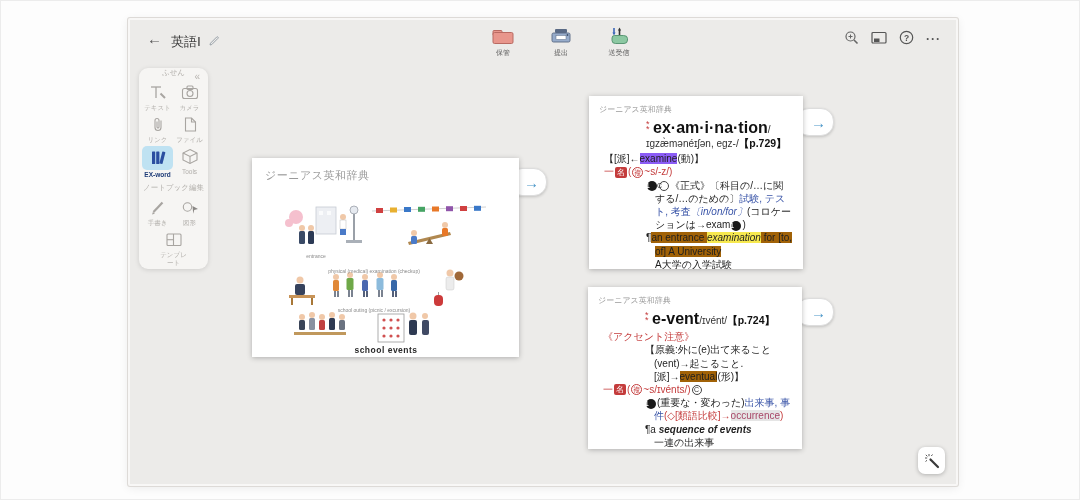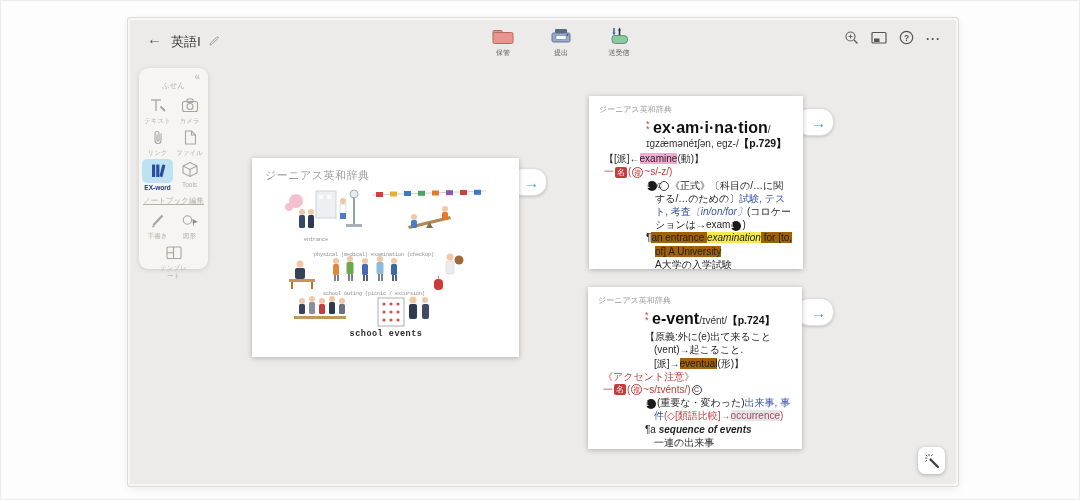--- a/index.html
+++ b/index.html
@@ -18,33 +18,33 @@
   .tb-btn .tb-icon{height:18px;display:flex;align-items:flex-end;}
   .tb-btn .tb-label{font-size:7px;color:#5a5a5a;margin-top:3px;white-space:nowrap;}
   
   .topright{position:absolute;right:15px;top:10px;display:flex;gap:12px;align-items:center;color:#555;}
   .more-glyph{font-size:12px;font-weight:bold;letter-spacing:1px;color:#555;line-height:15px;}
   
   .panel{position:absolute;left:9px;top:48px;width:69px;height:201px;background:#F6F5F3;border-radius:9px;
          box-shadow:0 1px 5px rgba(0,0,0,.13);}
   .panel-collapse{position:absolute;top:3px;right:8px;font-size:10px;color:#b8b5b1;}
   .panel-sec{text-align:center;font-size:7.5px;color:#B3B0AC;}
-  .sec1{padding-top:13px;}
-  .sec2{padding-top:3px;text-decoration:underline;}
+  .sec1{}
+  .sec2{padding-top:3px;}
   .tile-grid{display:flex;flex-wrap:wrap;justify-content:space-evenly;padding:4px 2px 0;}
   .tile{width:31px;display:flex;flex-direction:column;align-items:center;margin-bottom:2px;cursor:default;}
   .ticon{width:28px;height:21px;display:flex;align-items:center;justify-content:center;border-radius:5px;}
   .tile.sel .ticon{background:#BFE2F2;width:31px;height:24px;}
   .tlabel{font-size:6.5px;color:#B3B0AC;margin-top:1px;text-align:center;line-height:1.2;}
   .tile.sel .tlabel{color:#1E3C78;font-weight:bold;}
   
   .card{position:absolute;background:#fff;box-shadow:0 1px 5px rgba(50,50,50,.32);z-index:2;}
   .slide-card{left:122px;top:138px;width:267px;height:199px;}
   .slide-title{position:absolute;left:13px;top:10px;font-size:11px;color:#9a9a9a;letter-spacing:.5px;}
-  .illus{position:absolute;left:28px;top:28px;width:212px;height:162px;font-family:Liberation Mono, monospace;}
+  .illus{position:absolute;left:28px;top:44px;width:212px;height:162px;}
   .illus svg{position:absolute;left:0;top:0;}
   .cap{position:absolute;font-size:5px;color:#8a8a8a;text-align:center;line-height:1.1;}
   .cap-entrance{left:6px;top:52px;width:60px;}
   .cap-physical{left:24px;top:67px;width:140px;}
   .cap-outing{left:34px;top:106px;width:120px;}
   .cap-events{left:0;top:144px;width:212px;font-size:8.5px;font-weight:bold;color:#2a2a2a;letter-spacing:.5px;}
   
   .dict-card{width:214px;overflow:hidden;padding:8px 10px 0;box-sizing:border-box;}
   .exam-card{left:459px;top:76px;height:173px;}
   .event-card{left:458px;top:267px;height:162px;}
@@ -55,21 +55,21 @@
   .hang{padding-left:9px;text-indent:-9px;}
   .gloss{padding-left:9px;}
   .hw{font-weight:bold;font-size:16px;color:#111;}
   .pron{font-size:10px;color:#333;}
   .pg{font-weight:bold;font-size:10.5px;color:#111;}
   .mark{display:inline-block;width:5px;line-height:5px;font-size:9px;color:#C43C3C;word-break:break-all;
         vertical-align:1px;margin-right:2px;}
   .b{color:#3A55A8;text-align:center;} .r{color:#C43C3C;}
   .it{font-style:italic;} .bit{color:#3A55A8;font-style:italic;} .bdit{font-weight:bold;font-style:italic;}
   .hly{background:#a16207;} .hlyit{background:#F7E94F;font-style:italic;}
-  .hlc{background:#f9a8d4;} .hlp{background:#e5e5e5;color:#A84868;}
+  .hlc{background:#8b5cf6;} .hlp{background:#e5e5e5;color:#A84868;}
   .posbox{display:inline-block;background:#C43C3C;color:#fff;font-size:8px;line-height:11px;padding:0 2px;
           border-radius:2px;margin:0 1px;vertical-align:.5px;}
   .circ{display:inline-block;box-sizing:border-box;width:11px;height:11px;border:1px solid #C43C3C;color:#C43C3C;
         border-radius:50%;font-size:7px;line-height:9px;text-align:center;margin:0 1px;vertical-align:.5px;}
   .numc{display:inline-block;width:10px;height:10px;border-radius:50%;background:#1a1a1a;color:#fff;
         font-size:7.5px;font-weight:bold;line-height:10px;text-align:center;margin:0 1px;vertical-align:.5px;}
   .circC{display:inline-block;box-sizing:border-box;width:10px;height:10px;border:1px solid #444;color:#333;
         border-radius:50%;font-size:7px;line-height:8px;text-align:center;margin:0 1px;vertical-align:.5px;}
   
   .arrow-btn{position:absolute;width:38px;height:28px;background:#fff;border:1px solid #ddd;border-radius:13px;
@@ -369,22 +369,22 @@
       <div class="dline hang"><span>¶</span><span class="hly">an entrance </span><span class="hlyit">examination</span><span class="hly"> for [to, of] A University</span></div>
       <div class="dline gloss"><span>A大学の入学試験</span></div>
     </div>
     <div class="arrow-btn ab2">
       <span class="arrow-glyph">→</span>
     </div>
 
     <div class="card dict-card event-card">
       <div class="dict-src">ジーニアス英和辞典</div>
       <div class="dline hw-line"><span class="mark">**</span><span class="hw">e-vent</span><span class="pron">/ɪvént/</span><span class="pg">【p.724】</span></div>
+      <div class="dline indent1"><span class="r">《アクセント注意》</span></div>
       <div class="dline hang"><span>【原義:外に(e)出て来ること(vent)→起こること.[派]→</span><span class="hly">eventual</span><span>(形)】</span></div>
-      <div class="dline indent1"><span class="r">《アクセント注意》</span></div>
       <div class="dline indent1"><span class="r">一</span><span class="posbox">名</span><span class="r">(</span><span class="circ">複</span><span class="r">~s/ɪvénts/)</span><span class="circC">C</span></div>
       <div class="dline hang"><span class="numc">1</span><span>(重要な・変わった)</span><span class="b">出来事, 事件</span><span class="r">(◇[類語比較]→</span><span class="hlp">occurrence</span><span class="r">)</span></div>
       <div class="dline hang"><span>¶a </span><span class="bdit">sequence of events</span></div>
       <div class="dline gloss"><span>一連の出来事</span></div>
     </div>
     <div class="arrow-btn ab3">
       <span class="arrow-glyph">→</span>
     </div>
 
     <div class="wand-btn">

